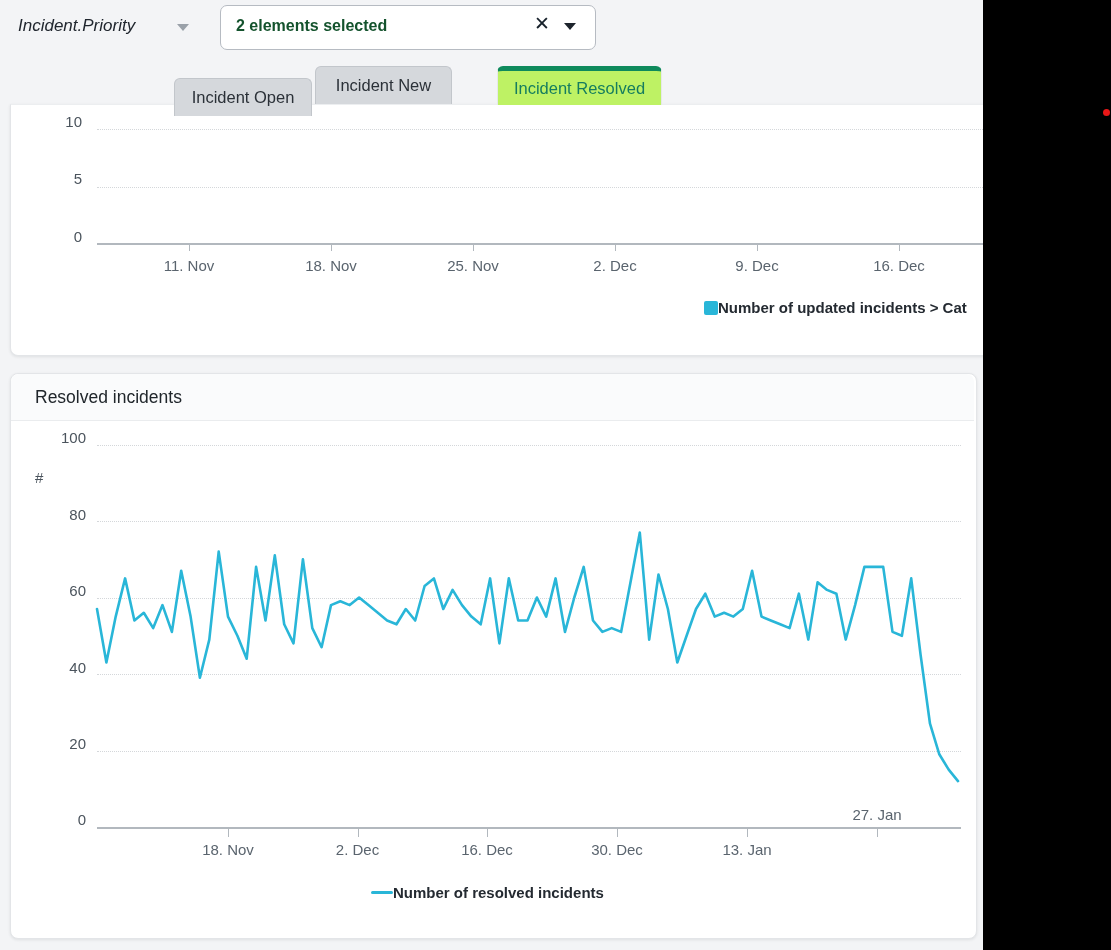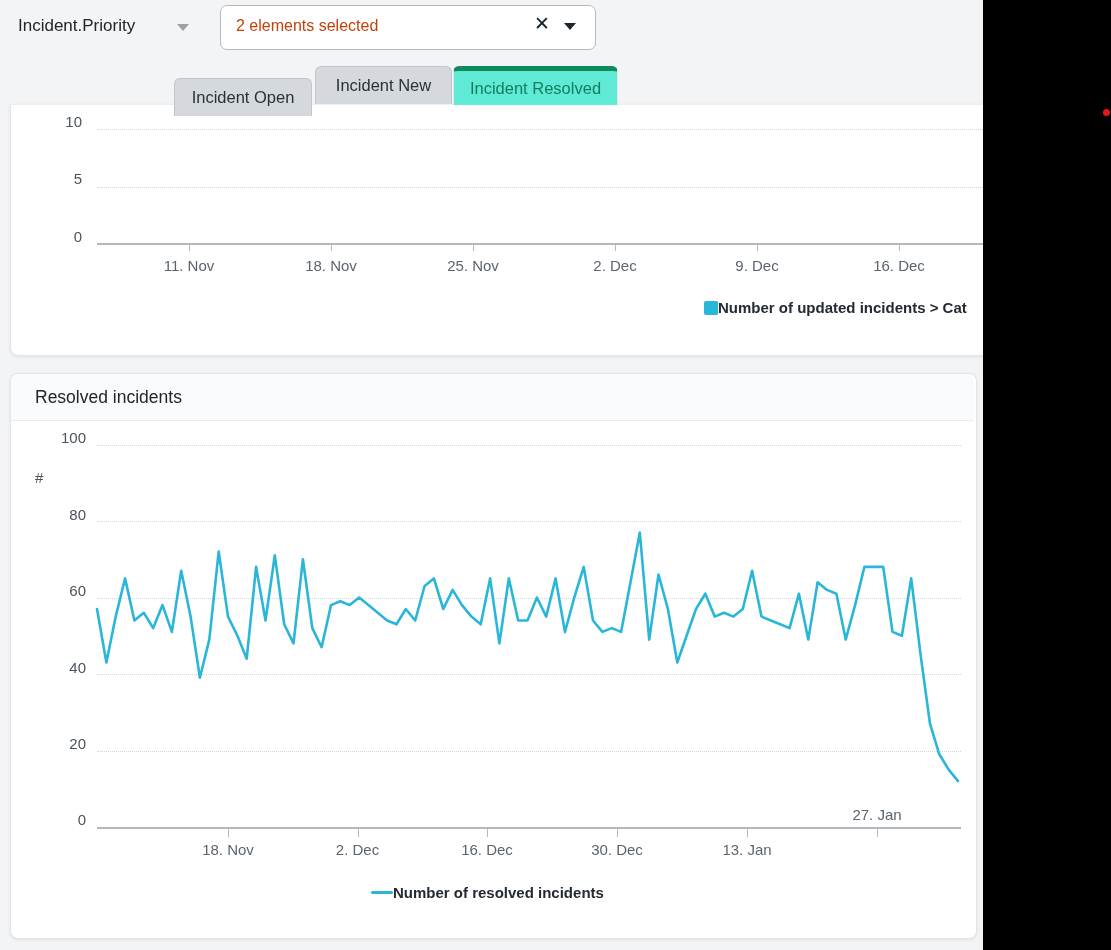--- a/index.html
+++ b/index.html
@@ -5,40 +5,40 @@
   html,body{margin:0;padding:0;}
   .stage{
     position:relative; width:1111px; height:950px; overflow:hidden;
     background:#f3f4f6;
     font-family:"Liberation Sans", sans-serif;
     -webkit-font-smoothing:antialiased;
   }
   .abs{position:absolute;}
 
   
-  .field-label{left:18px; top:16px; font-size:17px; color:#20262e; z-index:3;}
+  .field-label{left:18px; top:16px; font-size:17px; color:#20262e; z-index:3;font-style:italic;}
   .label-caret{left:177px; top:24px; width:0; height:0;
     border-left:6px solid transparent; border-right:6px solid transparent;
     border-top:7px solid #9aa1a9; z-index:3;}
   .select-box{left:220px; top:5px; width:376px; height:45px; box-sizing:border-box;
     background:#fff; border:1.5px solid #b6bbc2; border-radius:7px; z-index:3;}
-  .select-value{left:236px; top:17px; font-size:16px; color:#c2410c; z-index:4;}
+  .select-value{left:236px; top:17px; font-size:16px; color:#14532d; z-index:4;font-weight:bold;}
   .clear-x{left:534px; top:12px; font-size:19px; color:#16202a; z-index:4; cursor:pointer;}
   .select-caret{left:564px; top:23px; width:0; height:0;
     border-left:6px solid transparent; border-right:6px solid transparent;
     border-top:7px solid #1d242c; z-index:4; cursor:pointer;}
 
   
   .tab{top:66px; height:38px; box-sizing:border-box; z-index:2;
     display:flex; align-items:center; justify-content:center;
     font-size:16.5px; cursor:pointer;}
   .tab-inactive{background:#d5d8dc; border:1px solid #c2c6cb; border-bottom:none;
     border-radius:6px 6px 0 0; color:#2b3138;}
-  .tab-active{background:#5eead4; border-left:1px solid #e6e8ea; border-right:1px solid #e6e8ea;
-    border-top:5px solid #0e8a5c; border-radius:6px 6px 0 0; color:#157d5f; height:39px; z-index:3;}
+  .tab-active{background:#bef264; border-left:1px solid #e6e8ea; border-right:1px solid #e6e8ea;
+    border-top:5px solid #0e8a5c; border-radius:6px 6px 0 0; color:#157d5f; height:39px; z-index:3;margin-left:44px;}
 
   
   .card{background:#fff; border:1px solid #e3e5e8; box-shadow:0 1px 3px rgba(40,45,50,.10); z-index:1;}
   .card1{left:10px; top:104px; width:1100px; height:250px; border-radius:0 0 8px 8px; border-top:1px solid #eceef0;}
   .card2{left:10px; top:373px; width:965px; height:564px; border-radius:8px;}
   .card2-header{left:11px; top:374px; width:963px; height:46px; background:#fafbfc;
     border-bottom:1px solid #eaecee; border-radius:8px 8px 0 0; z-index:1;}
   .card2-title{left:35px; top:387px; font-size:17.5px; color:#20262b; z-index:2;}
 
   

